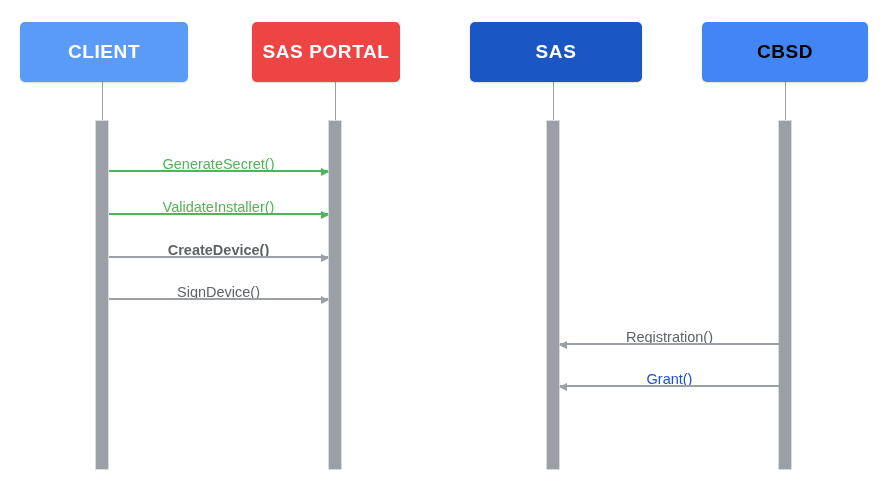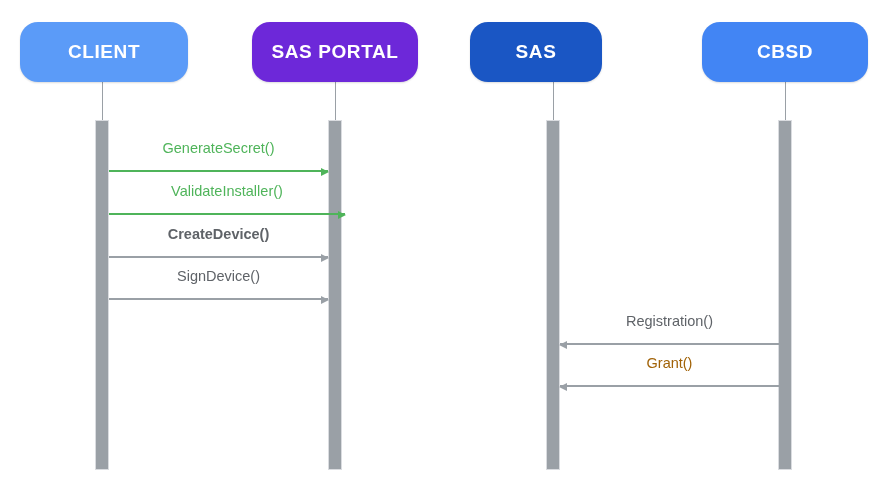--- a/index.html
+++ b/index.html
@@ -13,21 +13,21 @@
     height: 497px;
     background: #ffffff;
     overflow: hidden;
     font-family: "Liberation Sans", sans-serif;
   }
 
   
   .participant-box {
     position: absolute;
     box-sizing: border-box;
-    border-radius: 18px;
+    border-radius: 5px;
     display: flex;
     align-items: center;
     justify-content: center;
     color: #ffffff;
     font-weight: bold;
     font-size: 19px;
     letter-spacing: 0.6px;
     text-align: center;
     box-shadow: 0 1px 2px rgba(0,0,0,0.14);
   }
@@ -49,21 +49,21 @@
 
   
   .message {
     position: absolute;
     height: 34px;
   }
   .message-label {
     position: absolute;
     left: 0;
     right: 0;
-    bottom: 22px;
+    bottom: 6px;
     text-align: center;
     font-size: 14.5px;
     white-space: nowrap;
     line-height: 16px;
   }
   .message-line {
     position: absolute;
     left: 0;
     right: 0;
     bottom: 6px;
@@ -92,56 +92,56 @@
 <body>
 
 <div id="diagram-canvas" style="width: 883px; height: 497px; background: rgb(255, 255, 255);">
     <div class="lifeline-stub" style="left: 101.5px; top: 82px; height: 40px; background: rgb(154, 160, 166);"></div>
     <div class="activation-bar" style="left: 95px; top: 120px; width: 14px; height: 350px; background: rgb(154, 160, 166); border-color: rgb(218, 220, 224);"></div>
     <div class="participant-box" style="left: 20px; top: 22px; width: 168px; height: 60px; background: rgb(91, 155, 248); color: rgb(255, 255, 255);">
       <span>CLIENT</span>
     </div>
     <div class="lifeline-stub" style="left: 334.5px; top: 82px; height: 40px; background: rgb(154, 160, 166);"></div>
     <div class="activation-bar" style="left: 328px; top: 120px; width: 14px; height: 350px; background: rgb(154, 160, 166); border-color: rgb(218, 220, 224);"></div>
-    <div class="participant-box" style="left: 252px; top: 22px; width: 166px; height: 60px; background: #6d28d9; color: rgb(255, 255, 255); text-align: center;">
+    <div class="participant-box" style="left: 252px; top: 22px; width: 148px; height: 60px; background: #ef4444; color: rgb(255, 255, 255); text-align: center;">
       <span>SAS PORTAL</span>
     </div>
     <div class="lifeline-stub" style="left: 552.5px; top: 82px; height: 40px; background: rgb(154, 160, 166);"></div>
     <div class="activation-bar" style="left: 546px; top: 120px; width: 14px; height: 350px; background: rgb(154, 160, 166); border-color: rgb(218, 220, 224);"></div>
-    <div class="participant-box" style="left: 470px; top: 22px; width: 132px; height: 60px; background: rgb(26, 86, 196); color: rgb(255, 255, 255);">
+    <div class="participant-box" style="left: 470px; top: 22px; width: 172px; height: 60px; background: rgb(26, 86, 196); color: rgb(255, 255, 255);">
       <span>SAS</span>
     </div>
     <div class="lifeline-stub" style="left: 784.5px; top: 82px; height: 40px; background: rgb(154, 160, 166);"></div>
     <div class="activation-bar" style="left: 778px; top: 120px; width: 14px; height: 350px; background: rgb(154, 160, 166); border-color: rgb(218, 220, 224);"></div>
-    <div class="participant-box" style="left: 702px; top: 22px; width: 166px; height: 60px; background: rgb(66, 133, 244); color: #ffffff;">
+    <div class="participant-box" style="left: 702px; top: 22px; width: 166px; height: 60px; background: rgb(66, 133, 244); color: #000000;">
       <span>CBSD</span>
     </div>
     <div class="message dir-right" style="left: 109px; width: 219px; top: 144px;">
       <div class="message-label" style="color: rgb(79, 180, 90);">GenerateSecret()</div>
       <div class="message-line" style="background: rgb(79, 180, 90);"></div>
       <div class="arrow-head" style="border-left-color: rgb(79, 180, 90);"></div>
     </div>
-    <div class="message dir-right" style="left: 109px; width: 219px; top: 187px; padding-left: 17px;">
+    <div class="message dir-right" style="left: 109px; width: 219px; top: 187px;">
       <div class="message-label" style="color: rgb(79, 180, 90);">ValidateInstaller()</div>
       <div class="message-line" style="background: rgb(79, 180, 90);"></div>
       <div class="arrow-head" style="border-left-color: rgb(79, 180, 90);"></div>
     </div>
     <div class="message dir-right" style="left: 109px; width: 219px; top: 230px;">
       <div class="message-label" style="color: rgb(95, 99, 104); font-weight: bold;">CreateDevice()</div>
       <div class="message-line" style="background: rgb(154, 160, 166);"></div>
       <div class="arrow-head" style="border-left-color: rgb(154, 160, 166);"></div>
     </div>
     <div class="message dir-left" style="left: 560px; width: 219px; top: 317px;">
       <div class="message-label" style="color: rgb(95, 99, 104);">Registration()</div>
       <div class="message-line" style="background: rgb(154, 160, 166);"></div>
       <div class="arrow-head" style="border-right-color: rgb(154, 160, 166);"></div>
     </div>
     <div class="message dir-right" style="left: 109px; width: 219px; top: 272px;">
       <div class="message-label" style="color: rgb(95, 99, 104);">SignDevice()</div>
       <div class="message-line" style="background: rgb(154, 160, 166);"></div>
       <div class="arrow-head" style="border-left-color: rgb(154, 160, 166);"></div>
     </div>
     <div class="message dir-left" style="left: 560px; width: 219px; top: 359px;">
-      <div class="message-label" style="color: #a16207;">Grant()</div>
+      <div class="message-label" style="color: #1d4ed8;">Grant()</div>
       <div class="message-line" style="background: rgb(154, 160, 166);"></div>
       <div class="arrow-head" style="border-right-color: rgb(154, 160, 166);"></div>
     </div>
   </div>
 
 </body></html>

